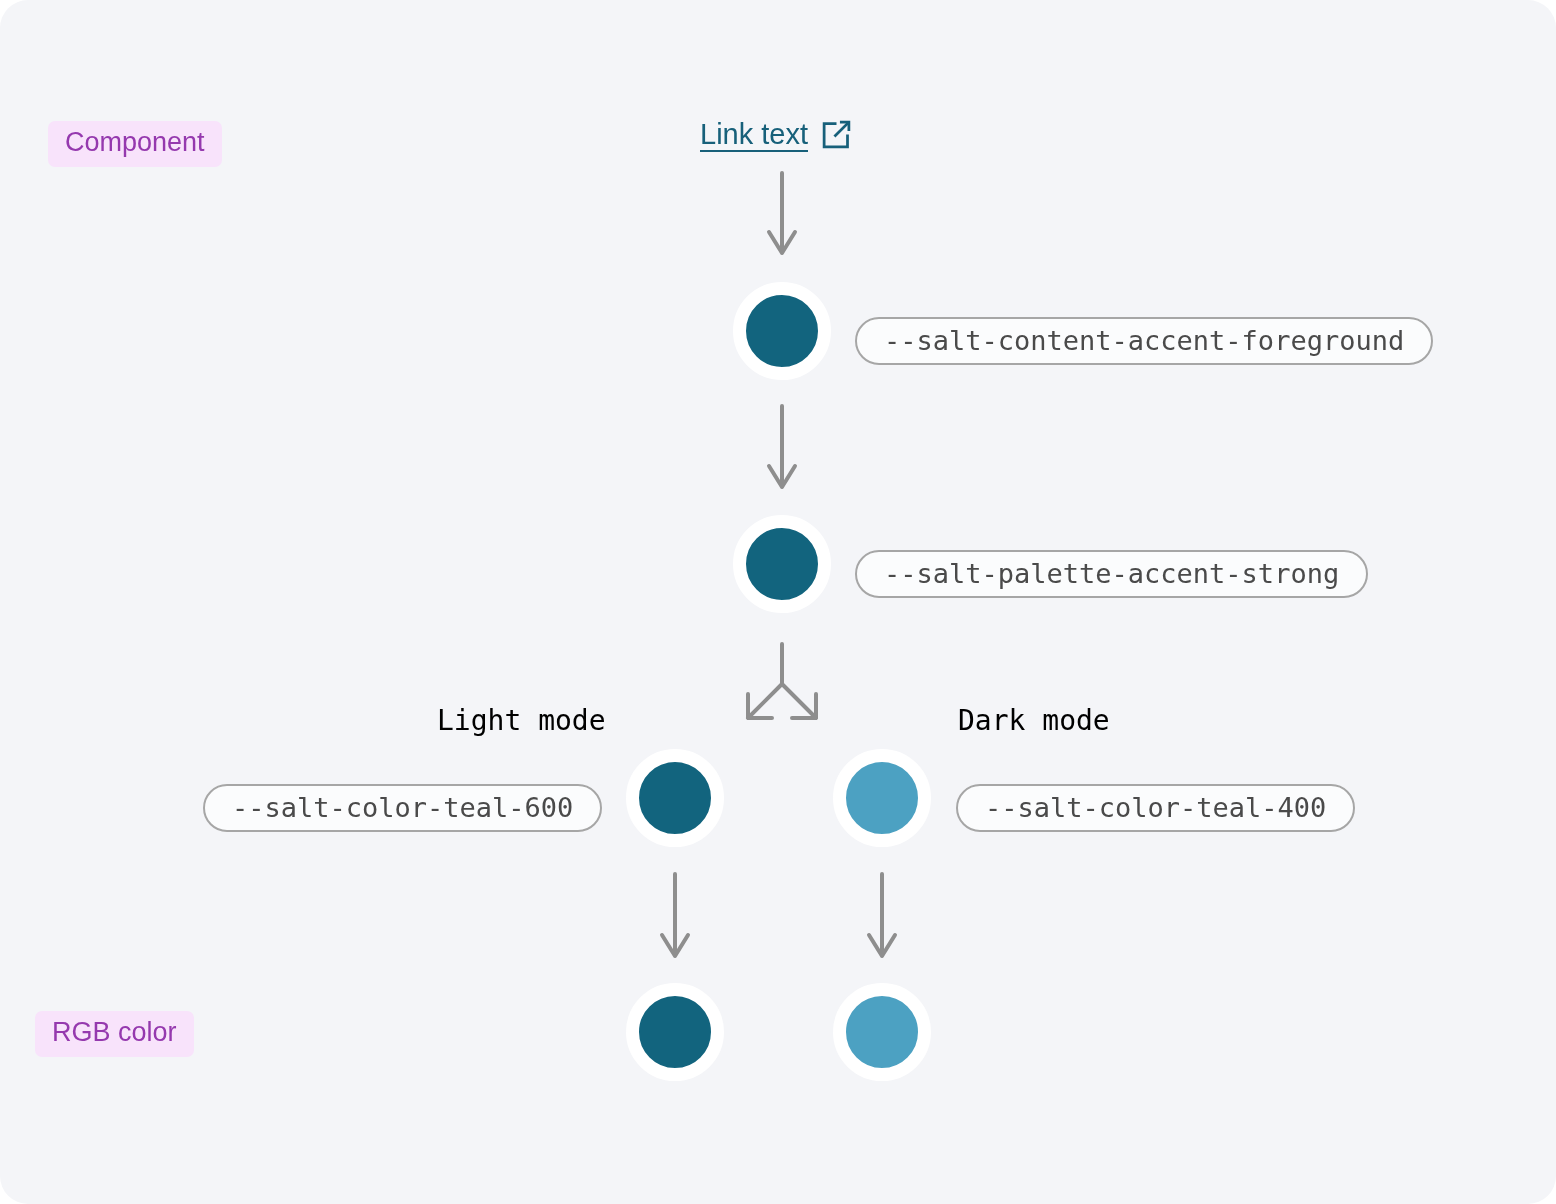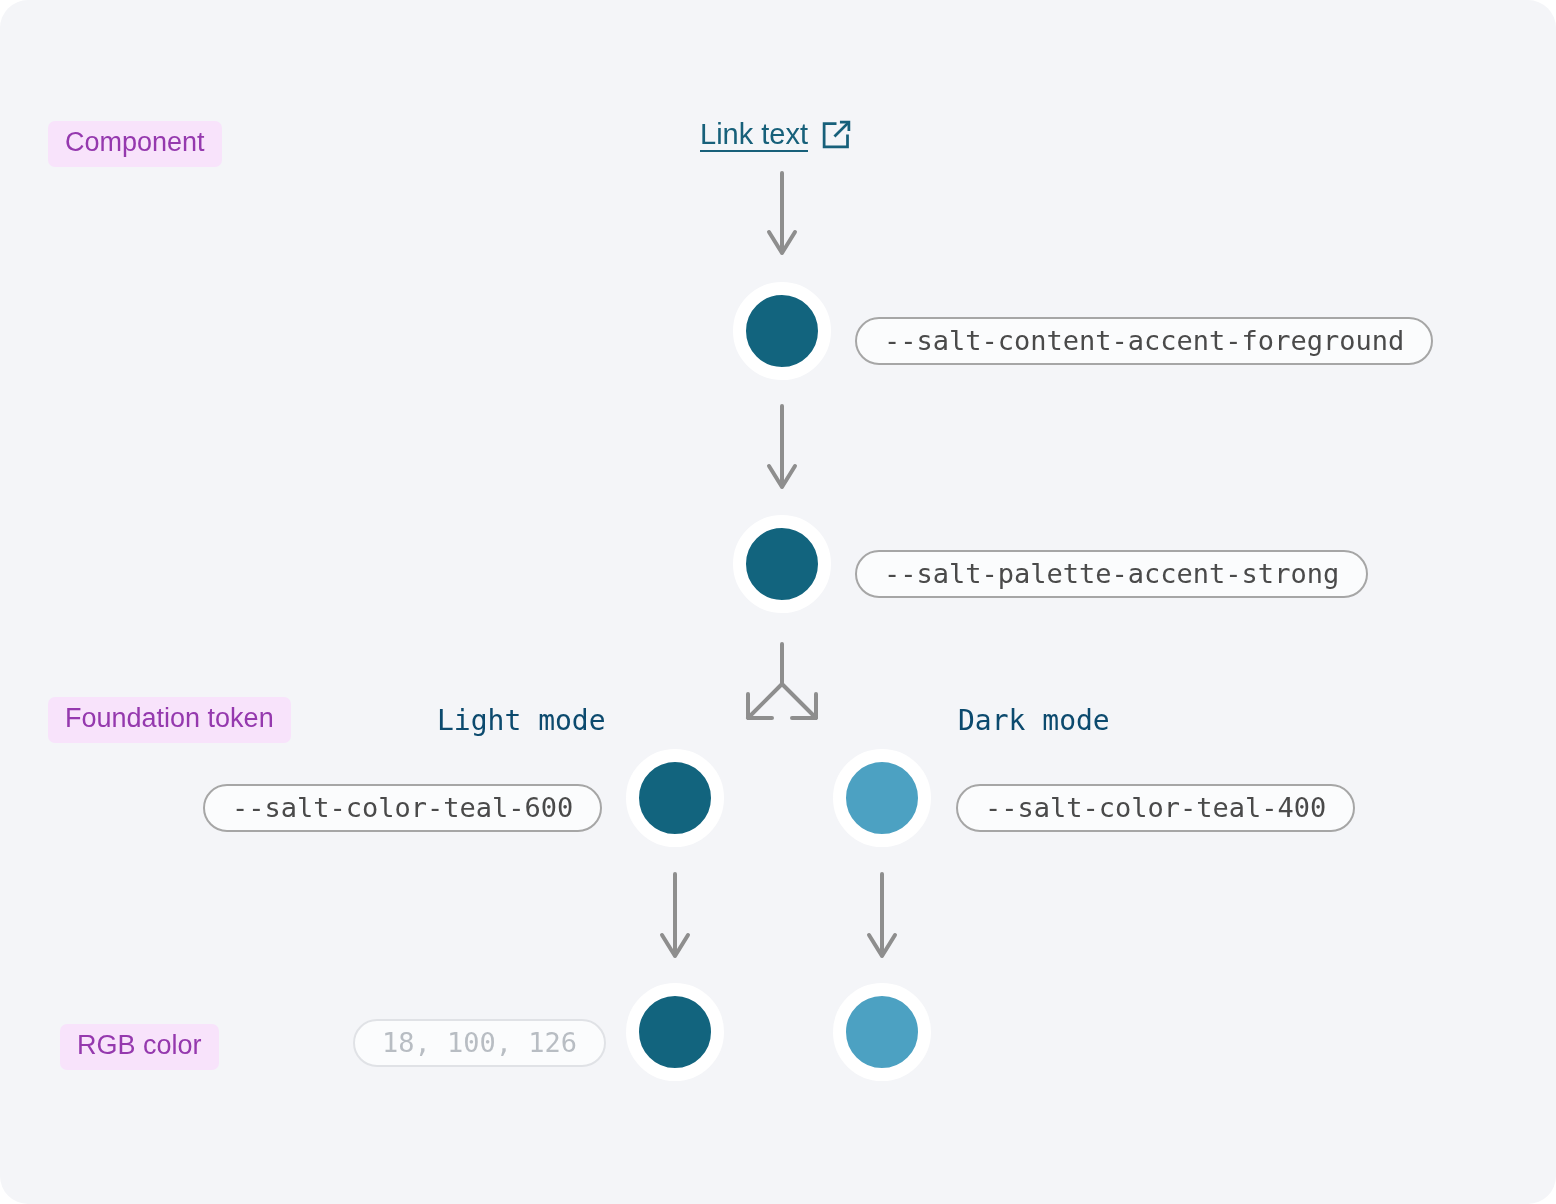--- a/index.html
+++ b/index.html
@@ -75,21 +75,21 @@
   }
   .pill.muted {
     border-color: var(--c-muted_pill_border, #E0E2E6);
     color: var(--c-muted_pill_text, #B8BDC3);
   }
   
   .mode-title {
     position: absolute;
     font-family: "DejaVu Sans Mono", monospace;
     font-size: 28px;
-    color: #0c4a6e;
+    color: #000000;
     white-space: nowrap;
     text-align: center;
   }
   
   .arrows {
     position: absolute;
     left: 0; top: 0;
     pointer-events: none;
   }
   .arrows path {
@@ -99,22 +99,21 @@
     stroke-linecap: round;
     stroke-linejoin: round;
   }
 </style>
 </head>
 <body>
 
 <div class="canvas">
 
   <div class="chip" style="left:48px; top:121px;">Component</div>
-  <div class="chip" style="left:48px; top:697px;">Foundation token</div>
-  <div class="chip" style="left:60px; top:1011px;margin-top:13px;">RGB color</div>
+  <div class="chip" style="left:35px; top:1011px;">RGB color</div>
 
   <a class="link-wrap">
     <span class="link-label">Link text</span>
     <svg width="33" height="33" viewBox="0 0 24 24">
       <g fill="none" stroke="var(--c-link, #17607A)" stroke-width="2">
         <path d="M20 12 V21 H3 V4 H12"></path>
         <path d="M10.5 13.5 L21 3"></path>
         <path d="M14.5 3 H21 V9.5"></path>
       </g>
     </svg>
@@ -135,17 +134,16 @@
   <div class="pill" style="left:855px; top:540px;">--salt-palette-accent-strong</div>
 
   <div class="mode-title" style="left:437px; top:704px;">Light mode</div>
   <div class="mode-title" style="left:958px; top:704px;">Dark mode</div>
 
   <div class="pill" style="left:203px; top:774px;">--salt-color-teal-600</div>
   <div class="sw dark" style="left:626px; top:749px;"></div>
   <div class="sw light" style="left:833px; top:749px;"></div>
   <div class="pill" style="left:956px; top:774px;">--salt-color-teal-400</div>
 
-  <div class="pill muted" style="left:353px; top:1009px;">18, 100, 126</div>
   <div class="sw dark" style="left:626px; top:983px;"></div>
   <div class="sw light" style="left:833px; top:983px;"></div>
 
 </div>
 
 </body></html>

